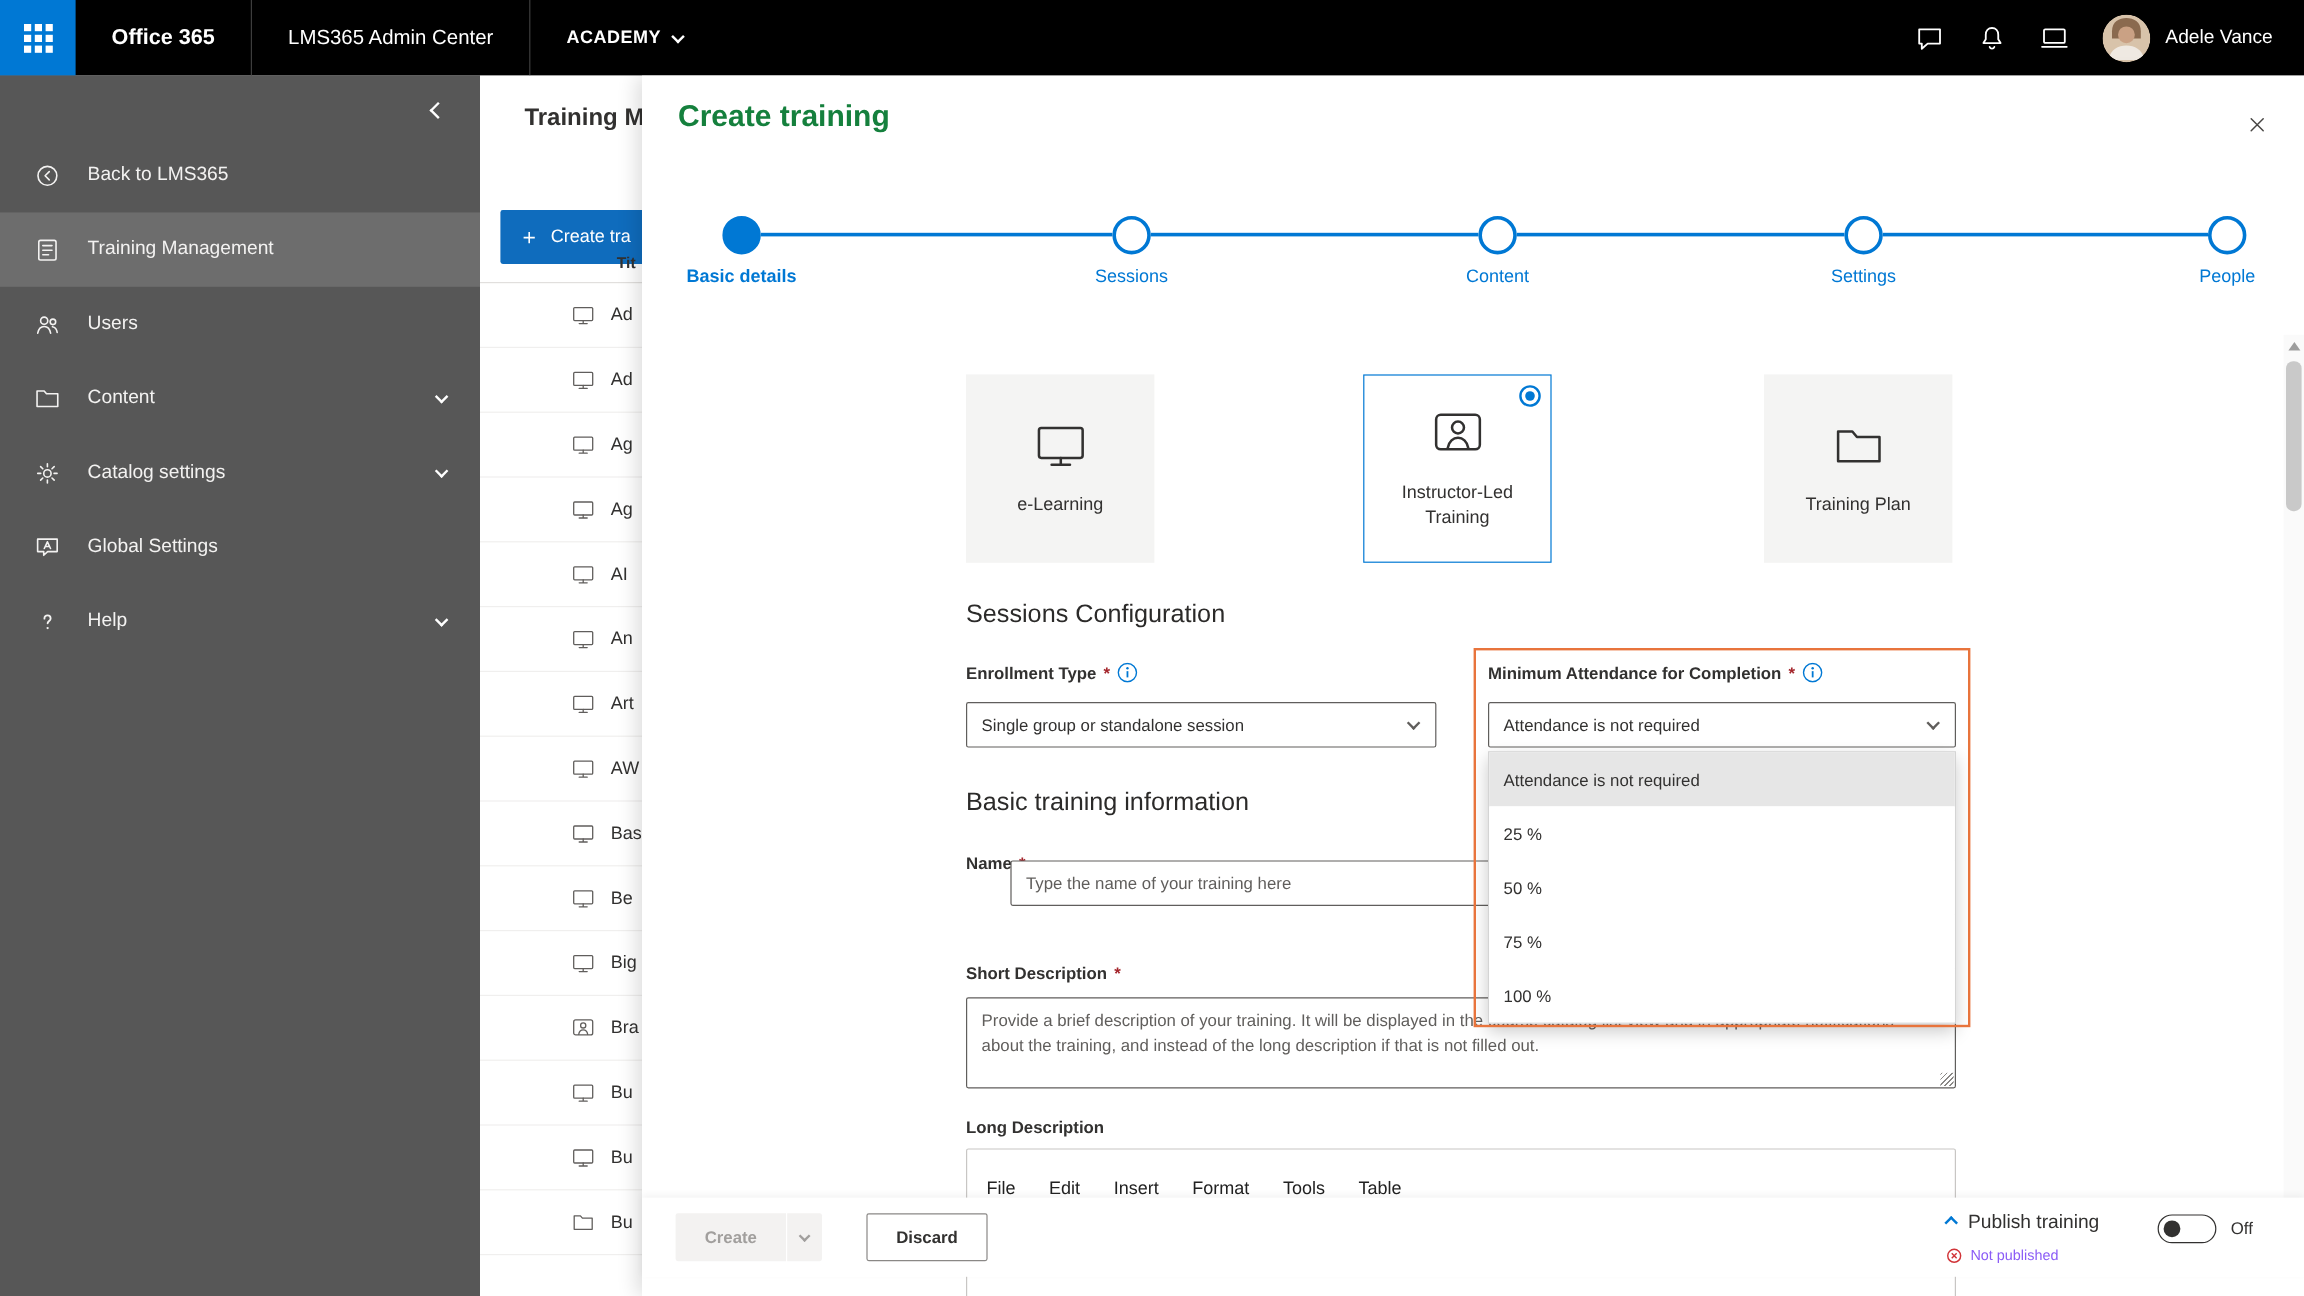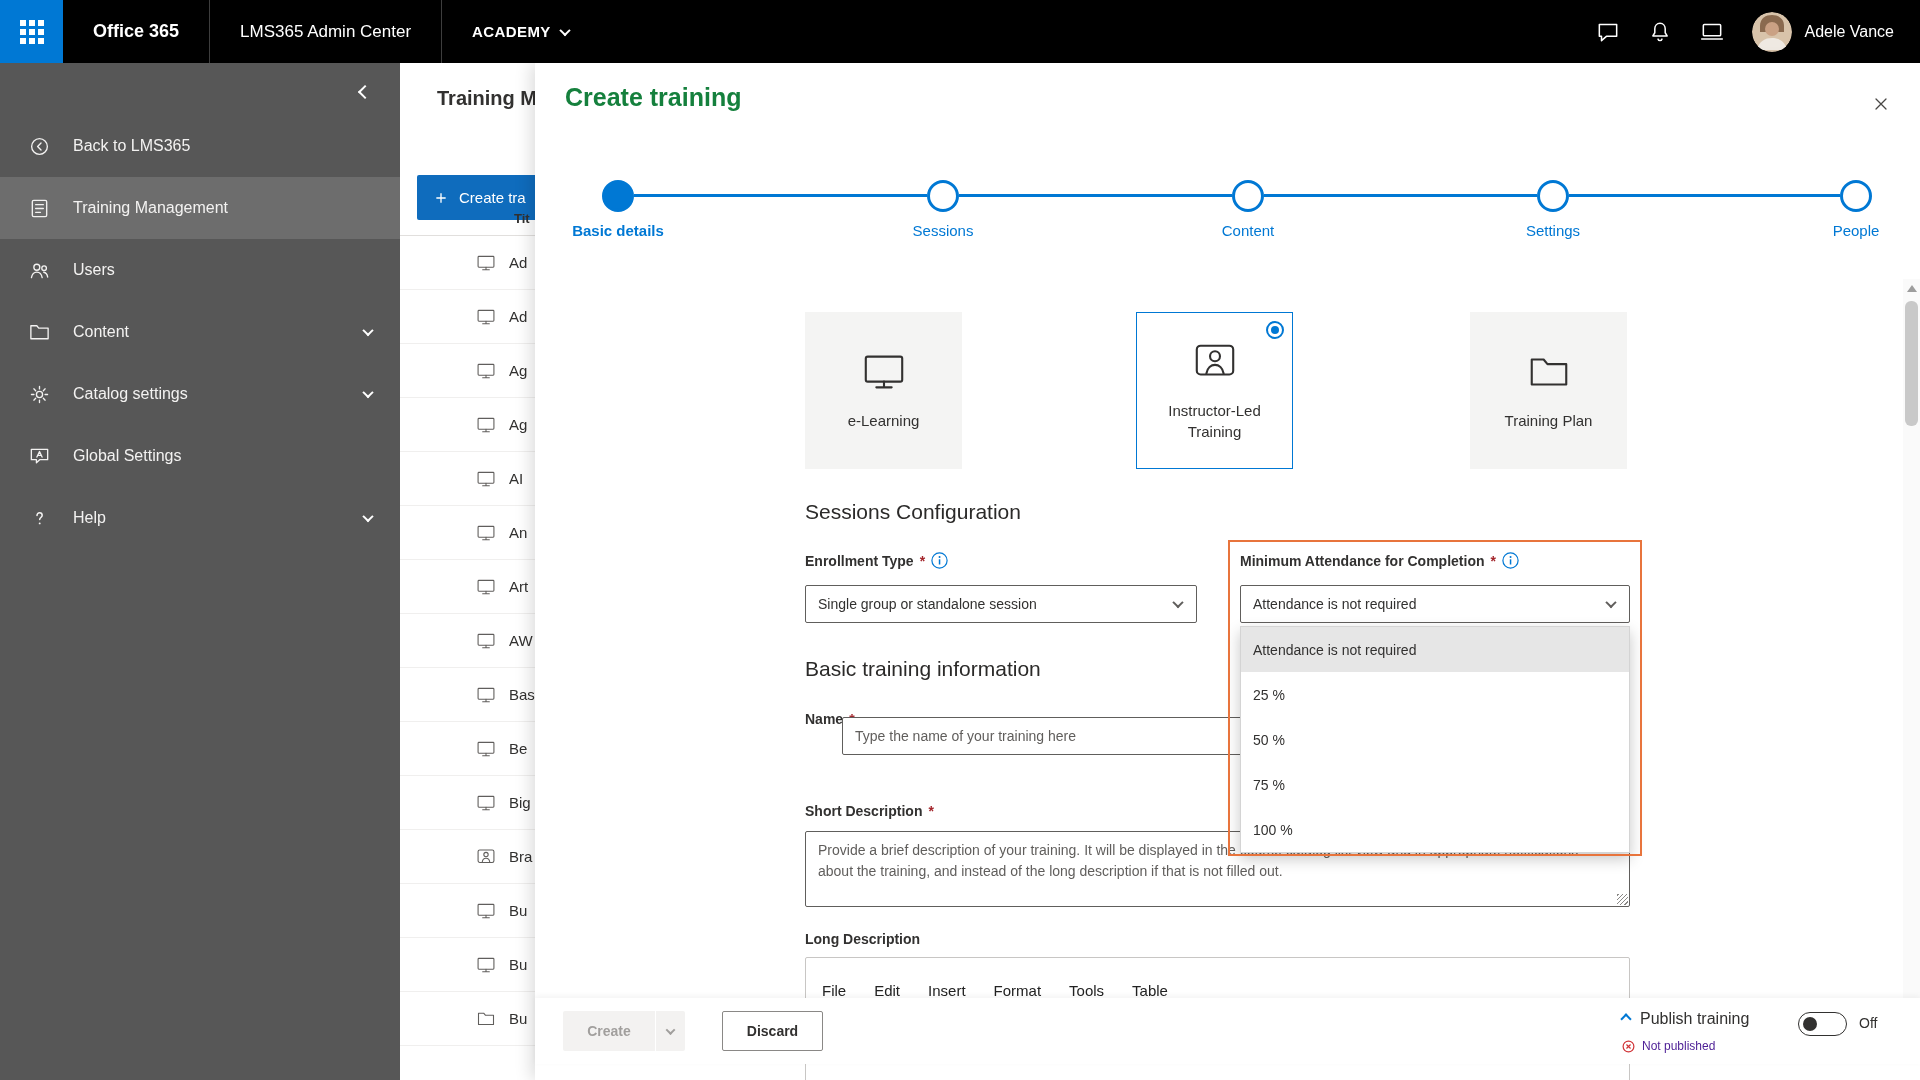--- a/index.html
+++ b/index.html
@@ -95,21 +95,21 @@
   .btn-create .caret .chev{border-color:#a19f9d;width:7px;height:7px;}
   .btn-discard{position:absolute;left:187px;top:13px;width:101px;height:40px;border:1px solid #8a8886;border-radius:2px;background:#fff;font-size:14px;font-weight:600;color:#323130;cursor:pointer;font-family:inherit;}
   .publish-group{position:absolute;left:1087px;top:12px;display:flex;align-items:center;gap:10px;cursor:pointer;}
   .publish-group .chev{width:8px;height:8px;}
   .publish-label{font-size:16px;color:#323130;white-space:nowrap;}
   .toggle{position:absolute;left:1263px;top:14px;width:49px;height:24px;border:1px solid #323130;border-radius:12px;background:#fff;cursor:pointer;}
   .toggle .knob{position:absolute;left:4px;top:4px;width:14px;height:14px;border-radius:50%;background:#323130;}
   .toggle-state{position:absolute;left:1324px;top:17px;font-size:14px;color:#323130;}
   .status-row{position:absolute;left:1087px;top:41px;display:flex;align-items:center;gap:7px;}
   .status-row svg{width:13px;height:13px;flex:none;}
-  .status-text{font-size:12px;color:#4c1d95;white-space:nowrap;}
+  .status-text{font-size:12px;color:#8b5cf6;white-space:nowrap;}
   
   .scrollbar{position:absolute;right:0;top:216px;bottom:66px;width:17px;background:#fafafa;z-index:8;}
   .sb-arrow{position:absolute;left:4px;width:0;height:0;border-left:5px solid transparent;border-right:5px solid transparent;}
   .sb-arrow.up{top:6px;border-bottom:7px solid #9d9d9d;}
   .sb-arrow.down{bottom:6px;border-top:7px solid #9d9d9d;}
   .sb-thumb{position:absolute;left:2px;top:22px;width:13px;height:125px;background:#c9c9c9;border-radius:6px;cursor:pointer;}
 </style>
 </head>
 <body>
 

